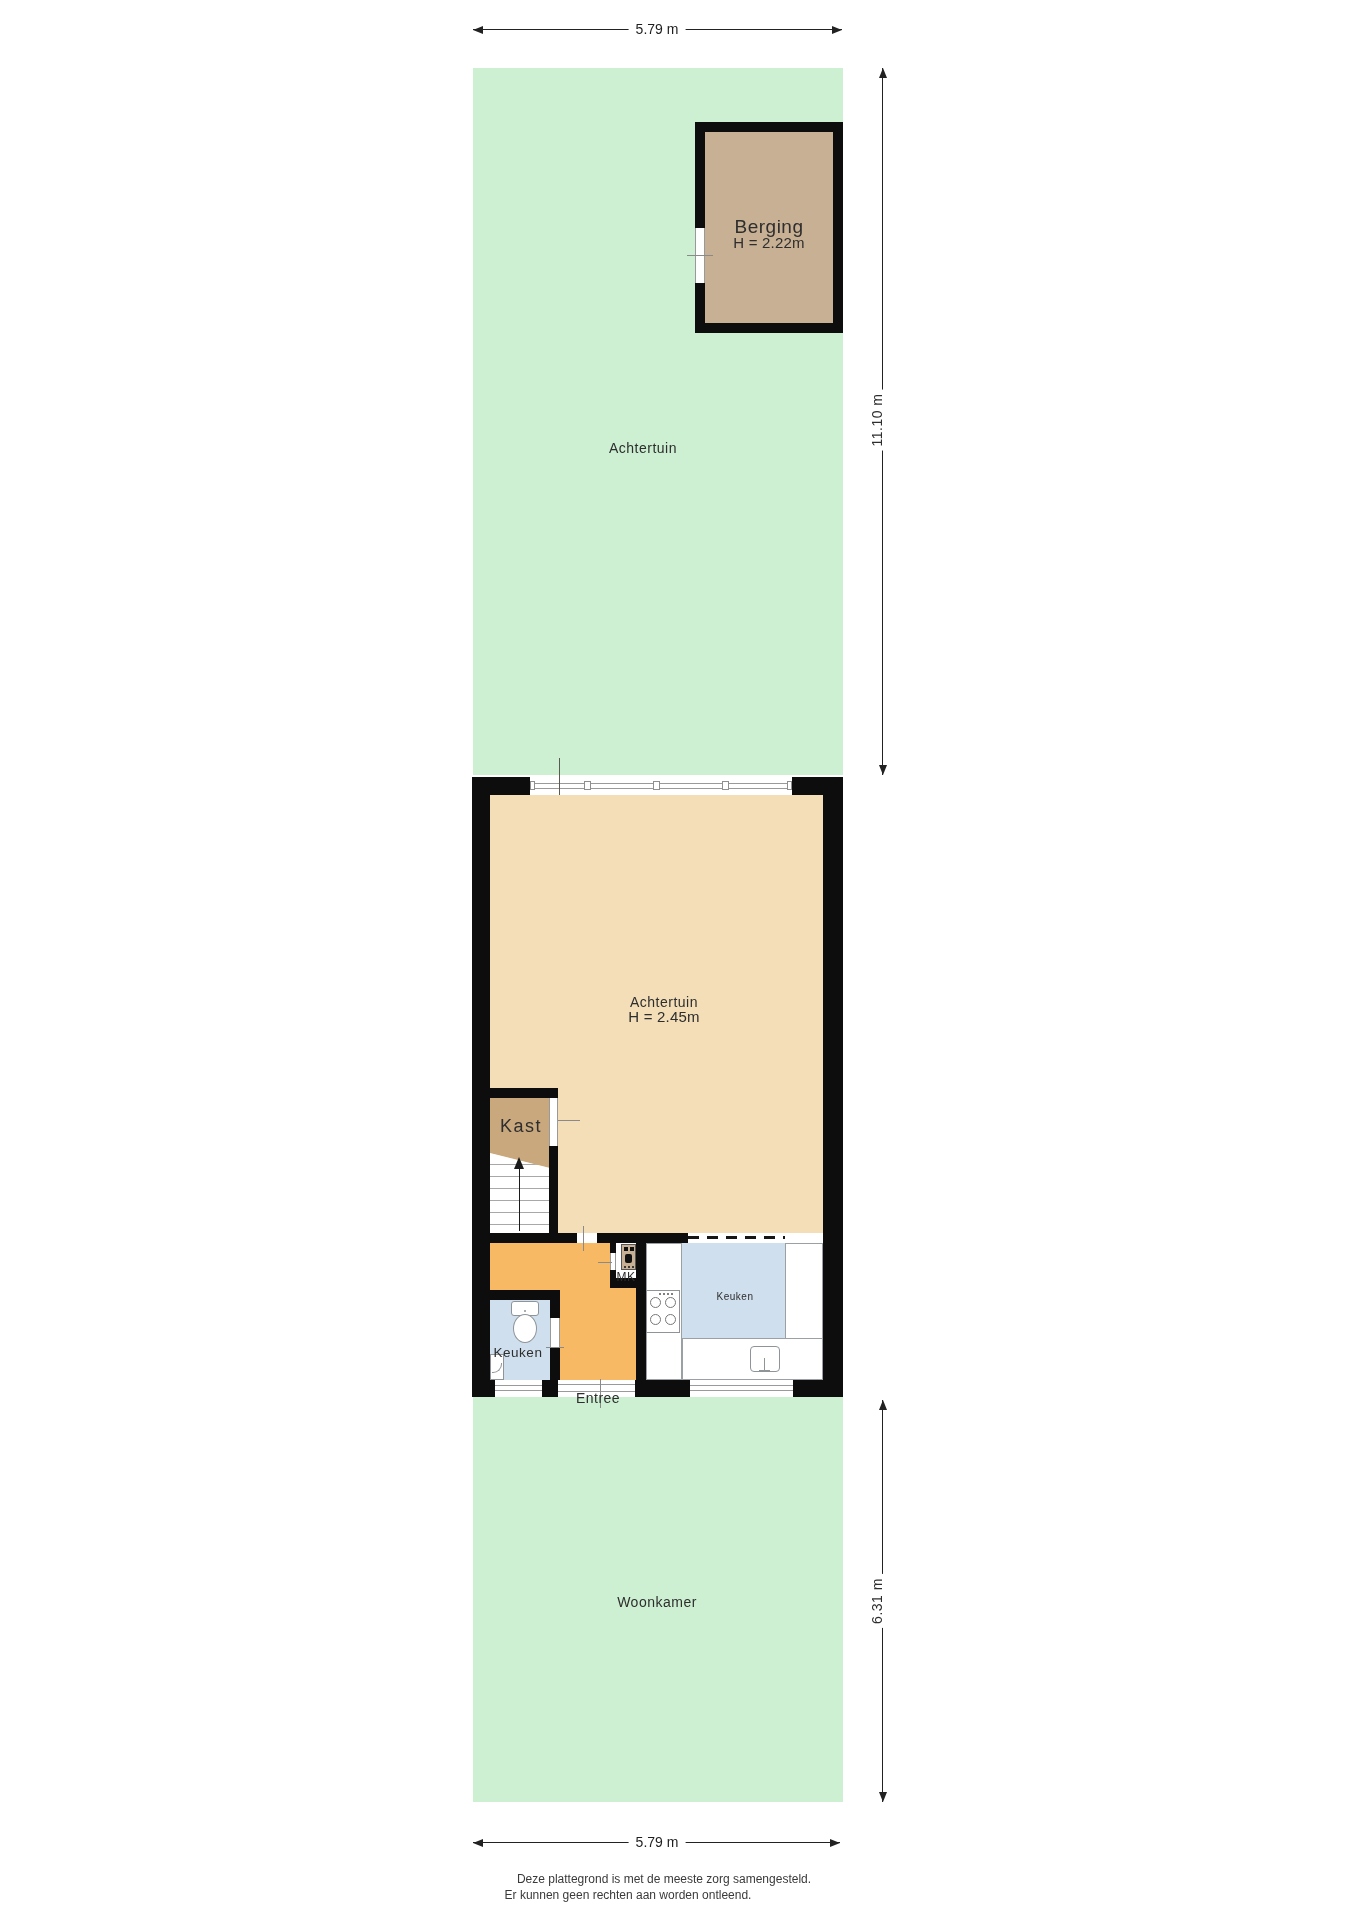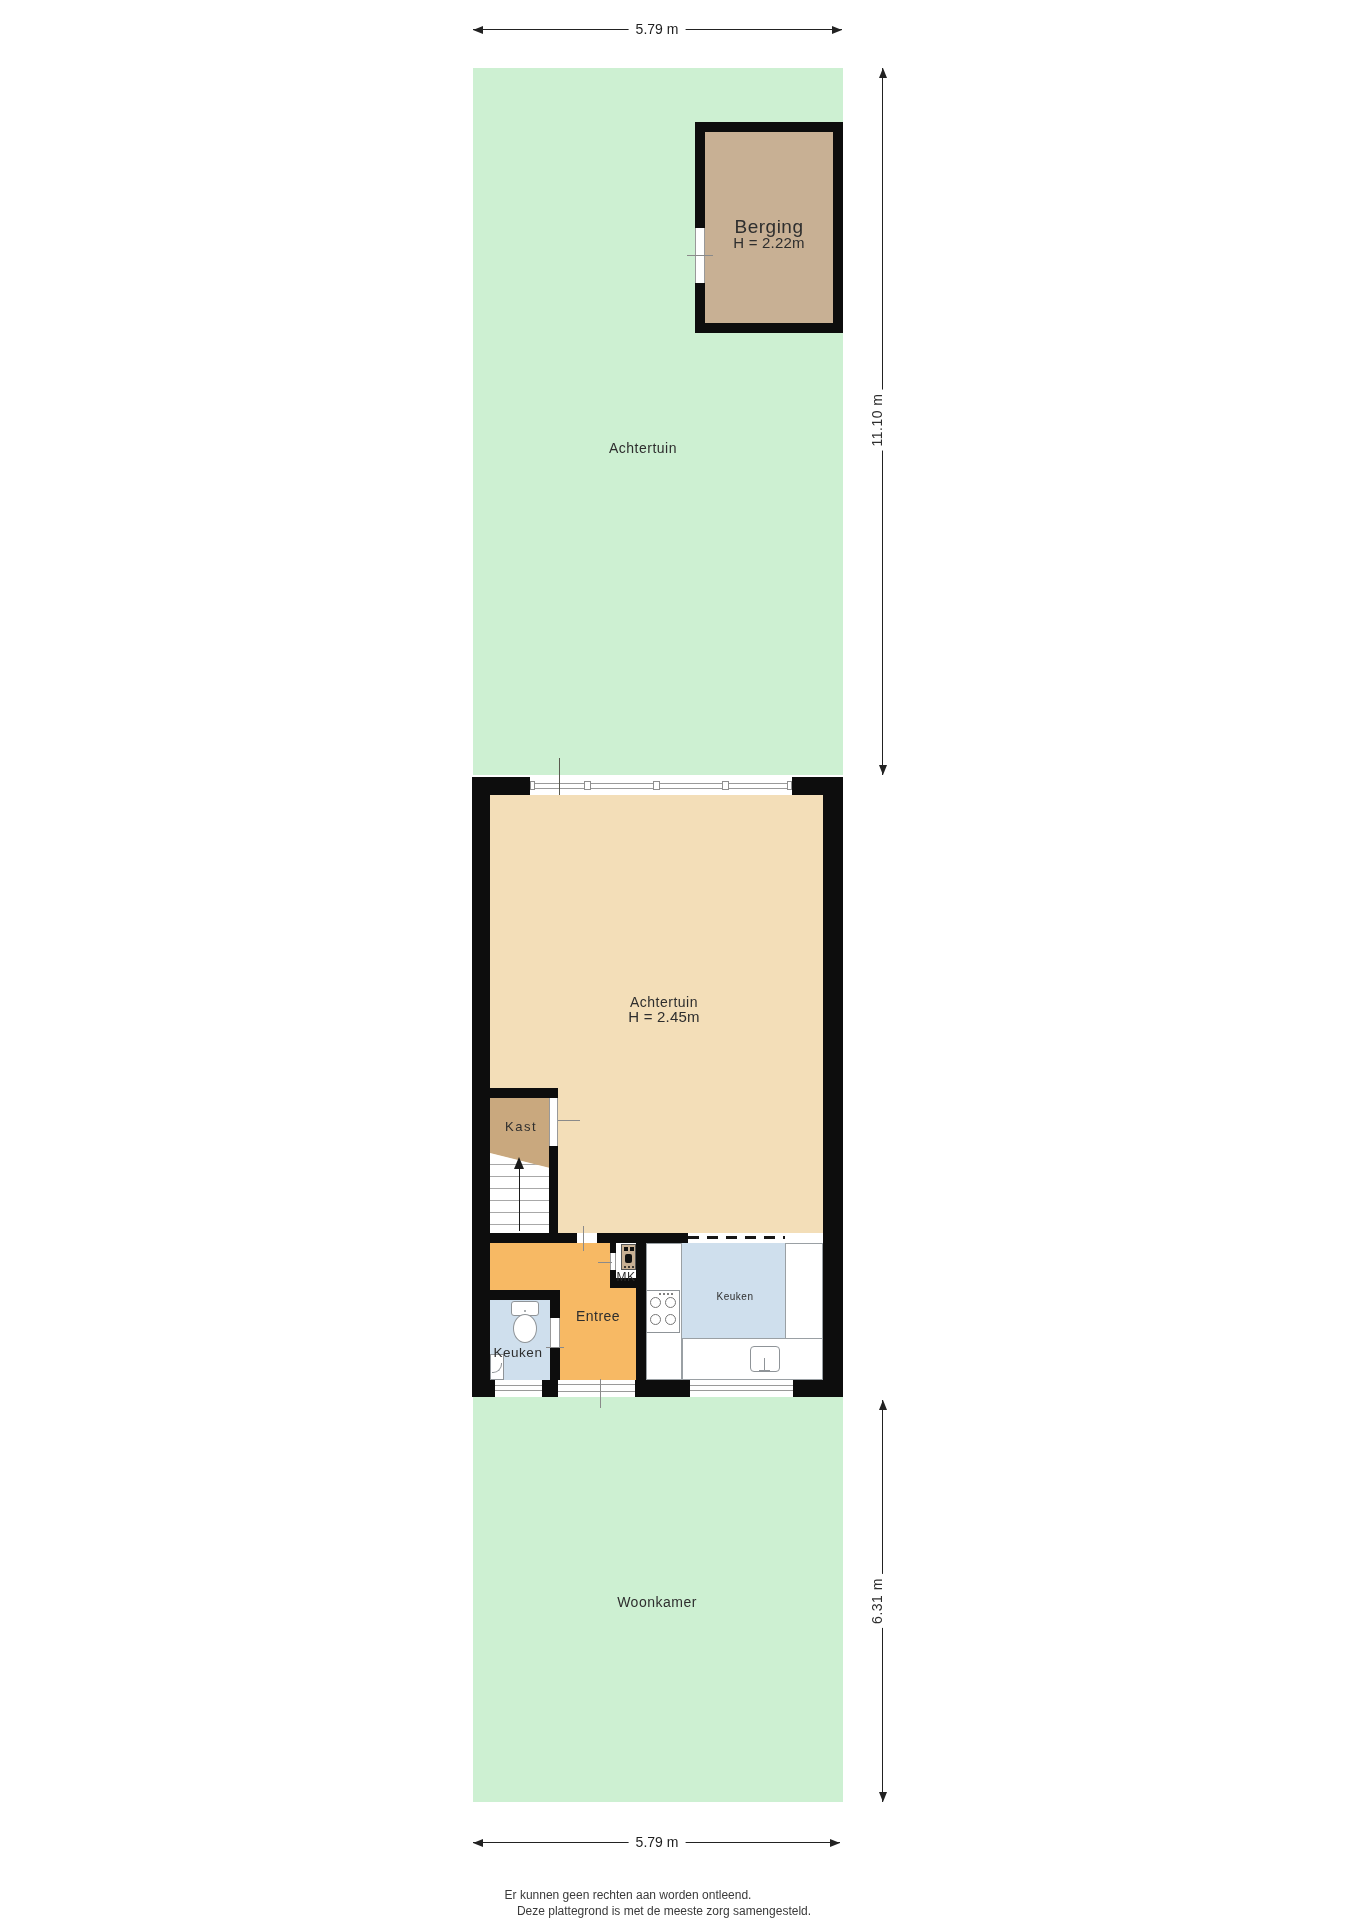--- a/index.html
+++ b/index.html
@@ -151,25 +151,25 @@
   <div class="abs" style="left:625px;top:1254px;width:7px;height:9px;background:#111;border-radius:2px;"></div>
   <div class="dot" style="left:624px;top:1266px;background:#111;"></div>
   <div class="dot" style="left:628px;top:1266px;background:#111;"></div>
   <div class="dot" style="left:632px;top:1266px;background:#111;"></div>
 
   <div class="lbl" style="left:643px;top:448px;">Achtertuin</div>
   <div class="lbl" style="left:769px;top:227px;font-size:19px;">Berging</div>
   <div class="lbl small" style="left:769px;top:242px;">H = 2.22m</div>
   <div class="lbl" style="left:664px;top:1002px;">Achtertuin</div>
   <div class="lbl small" style="left:664px;top:1016px;">H = 2.45m</div>
-  <div class="lbl" style="left:521px;top:1126px;font-size:13px;letter-spacing:1.5px;">Kast</div>
+  <div class="lbl" style="left:521px;top:1126px;font-size:18px;letter-spacing:1.5px;">Kast</div>
   <div class="lbl" style="left:626px;top:1277px;font-size:12px;">MK</div>
   <div class="lbl" style="left:735px;top:1296px;font-size:10px;">Keuken</div>
   <div class="lbl" style="left:518px;top:1352px;font-size:13.5px;">Keuken</div>
-  <div class="lbl" style="left:598px;top:1316px;">Entree</div>
+  <div class="lbl" style="left:598px;top:1398px;">Entree</div>
   <div class="lbl" style="left:657px;top:1602px;">Woonkamer</div>
 
   <div class="dimline-h" style="left:473px;top:29px;width:369px;"></div>
   <div class="ah left" style="left:473px;top:26px;"></div>
   <div class="ah right" style="left:832px;top:26px;"></div>
   <div class="dimlabel" style="left:657px;top:29px;">5.79 m</div>
 
   <div class="dimline-v" style="left:882px;top:68px;height:707px;"></div>
   <div class="ah up" style="left:879px;top:68px;"></div>
   <div class="ah down" style="left:879px;top:765px;"></div>
@@ -178,16 +178,16 @@
   <div class="dimline-v" style="left:882px;top:1400px;height:402px;"></div>
   <div class="ah up" style="left:879px;top:1400px;"></div>
   <div class="ah down" style="left:879px;top:1792px;"></div>
   <div class="lbl rot" style="left:877px;top:1601px;font-size:14px;">6.31 m</div>
 
   <div class="dimline-h" style="left:473px;top:1842px;width:367px;"></div>
   <div class="ah left" style="left:473px;top:1839px;"></div>
   <div class="ah right" style="left:830px;top:1839px;"></div>
   <div class="dimlabel" style="left:657px;top:1842px;">5.79 m</div>
 
-  <div class="footer-line" style="left:664px;top:1879px;margin-top:32px;">Deze plattegrond is met de meeste zorg samengesteld.</div>
+  <div class="footer-line" style="left:664px;top:1879px;">Deze plattegrond is met de meeste zorg samengesteld.</div>
   <div class="footer-line" style="left:628px;top:1895px;">Er kunnen geen rechten aan worden ontleend.</div>
 
 </div>
 
 </body></html>

